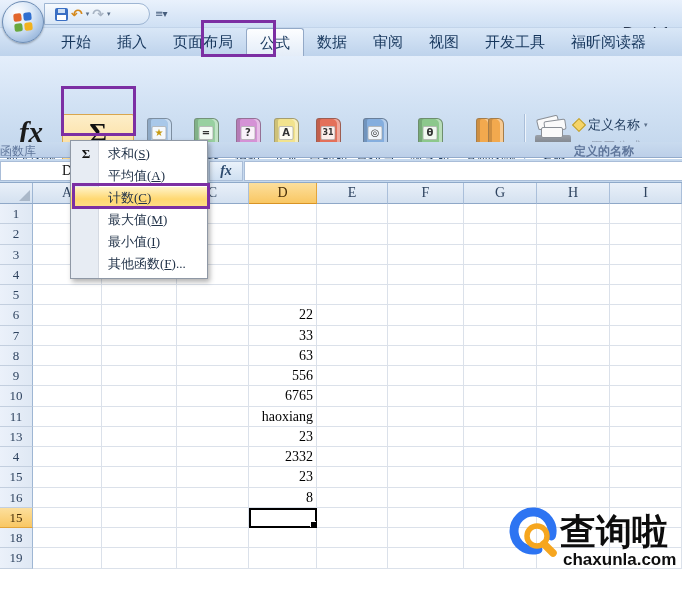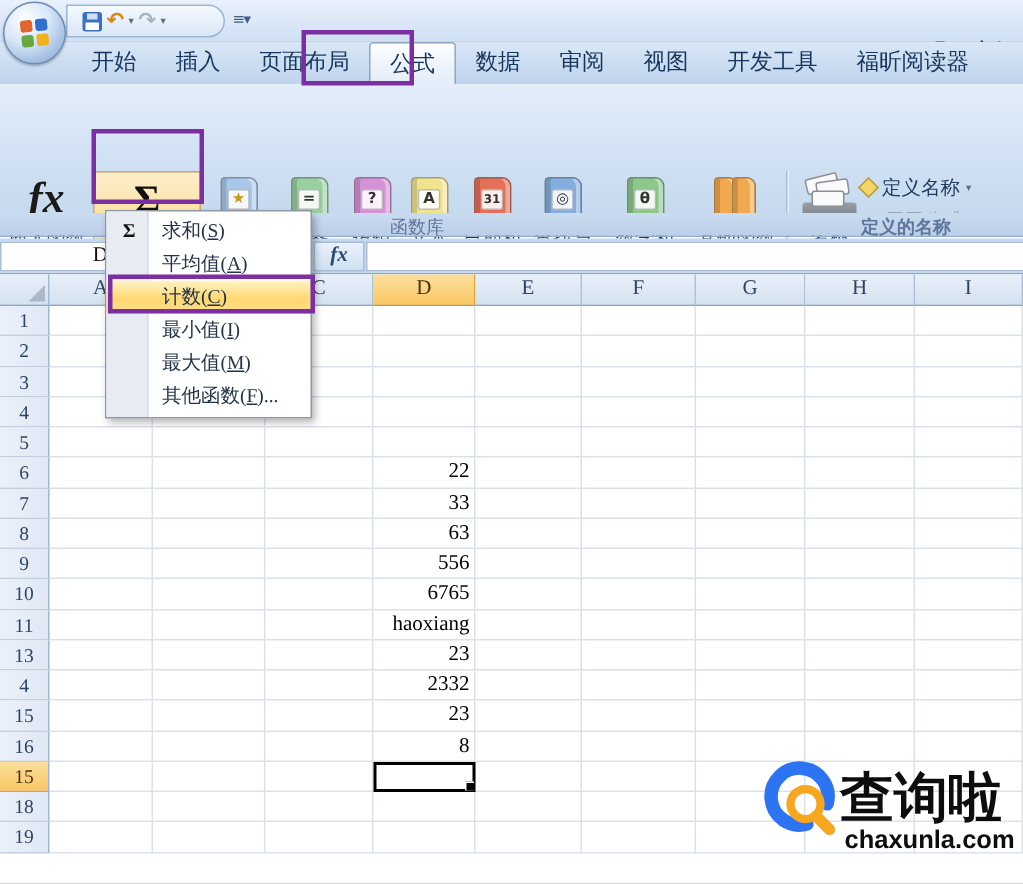--- a/index.html
+++ b/index.html
@@ -81,21 +81,21 @@
   .dn-item.disabled { color:#9aa8bc; }
   .tag-ico { width:10px; height:10px; background:#f5d468; border:1px solid #b89a30; transform:rotate(45deg); }
   .fxtag-ico { width:12px; height:12px; color:#9aa8bc; font-style:italic; font-weight:bold; font-size:11px; line-height:12px; }
   .grid-ico { width:12px; height:10px; border:1px solid #6b7c94; background:
               linear-gradient(#fff,#fff), repeating-linear-gradient(90deg,#9fb0c6 0 2px,#fff 2px 5px); background-blend-mode:multiply; }
 
   
   .gstrip { position:absolute; left:0; top:142px; width:682px; height:16px;
             background:linear-gradient(#c9dbef,#bccfe8); border-bottom:1px solid #93abcb;
             font-size:12px; color:#5f769b; }
-  .gl-flib { position:absolute; left:0; width:524px; text-align:center; top:1px;margin-left:16px; }
+  .gl-flib { position:absolute; left:0; width:524px; text-align:left; top:1px; }
   .gl-dn { position:absolute; left:526px; width:156px; text-align:center; top:1px;font-weight:bold; }
 
   
   .frow { position:absolute; left:0; top:159px; width:682px; height:24px; background:#c6d9ee;
           border-bottom:1px solid #8ea9c9; }
   .name-box { position:absolute; left:0; top:2px; width:88px; height:20px; background:#fff;
               border:1px solid #a9bdd8; font-size:14px; color:#111; text-align:right; padding:1px 15px 0 0; }
   .fx-btn { position:absolute; left:209px; top:2px; width:34px; height:20px;
             background:linear-gradient(#eaf2fb,#cfe0f2); border:1px solid #a9bdd8;
             font-style:italic; font-weight:bold; font-size:14px; color:#2c4a6e; text-align:center; line-height:18px; }
@@ -554,24 +554,24 @@
       <span class="micon">Σ</span>
       <span>求和(</span><span class="key">S</span><span>)</span>
     </div>
     <div class="mi">
       <span>平均值(</span><span class="key">A</span><span>)</span>
     </div>
     <div class="mi hl">
       <span>计数(</span><span class="key">C</span><span>)</span>
     </div>
     <div class="mi">
+      <span>最大值(</span><span class="key">M</span><span>)</span>
+    </div>
+    <div class="mi">
       <span>最小值(</span><span class="key">I</span><span>)</span>
-    </div>
-    <div class="mi">
-      <span>最大值(</span><span class="key">M</span><span>)</span>
     </div>
     <div class="mi">
       <span>其他函数(</span><span class="key">F</span><span>)...</span>
     </div>
   </div>
 
   <div class="pbox" id="pbox-tab"></div>
   <div class="pbox" id="pbox-sum"></div>
   <div class="pbox" id="pbox-cnt"></div>
 

